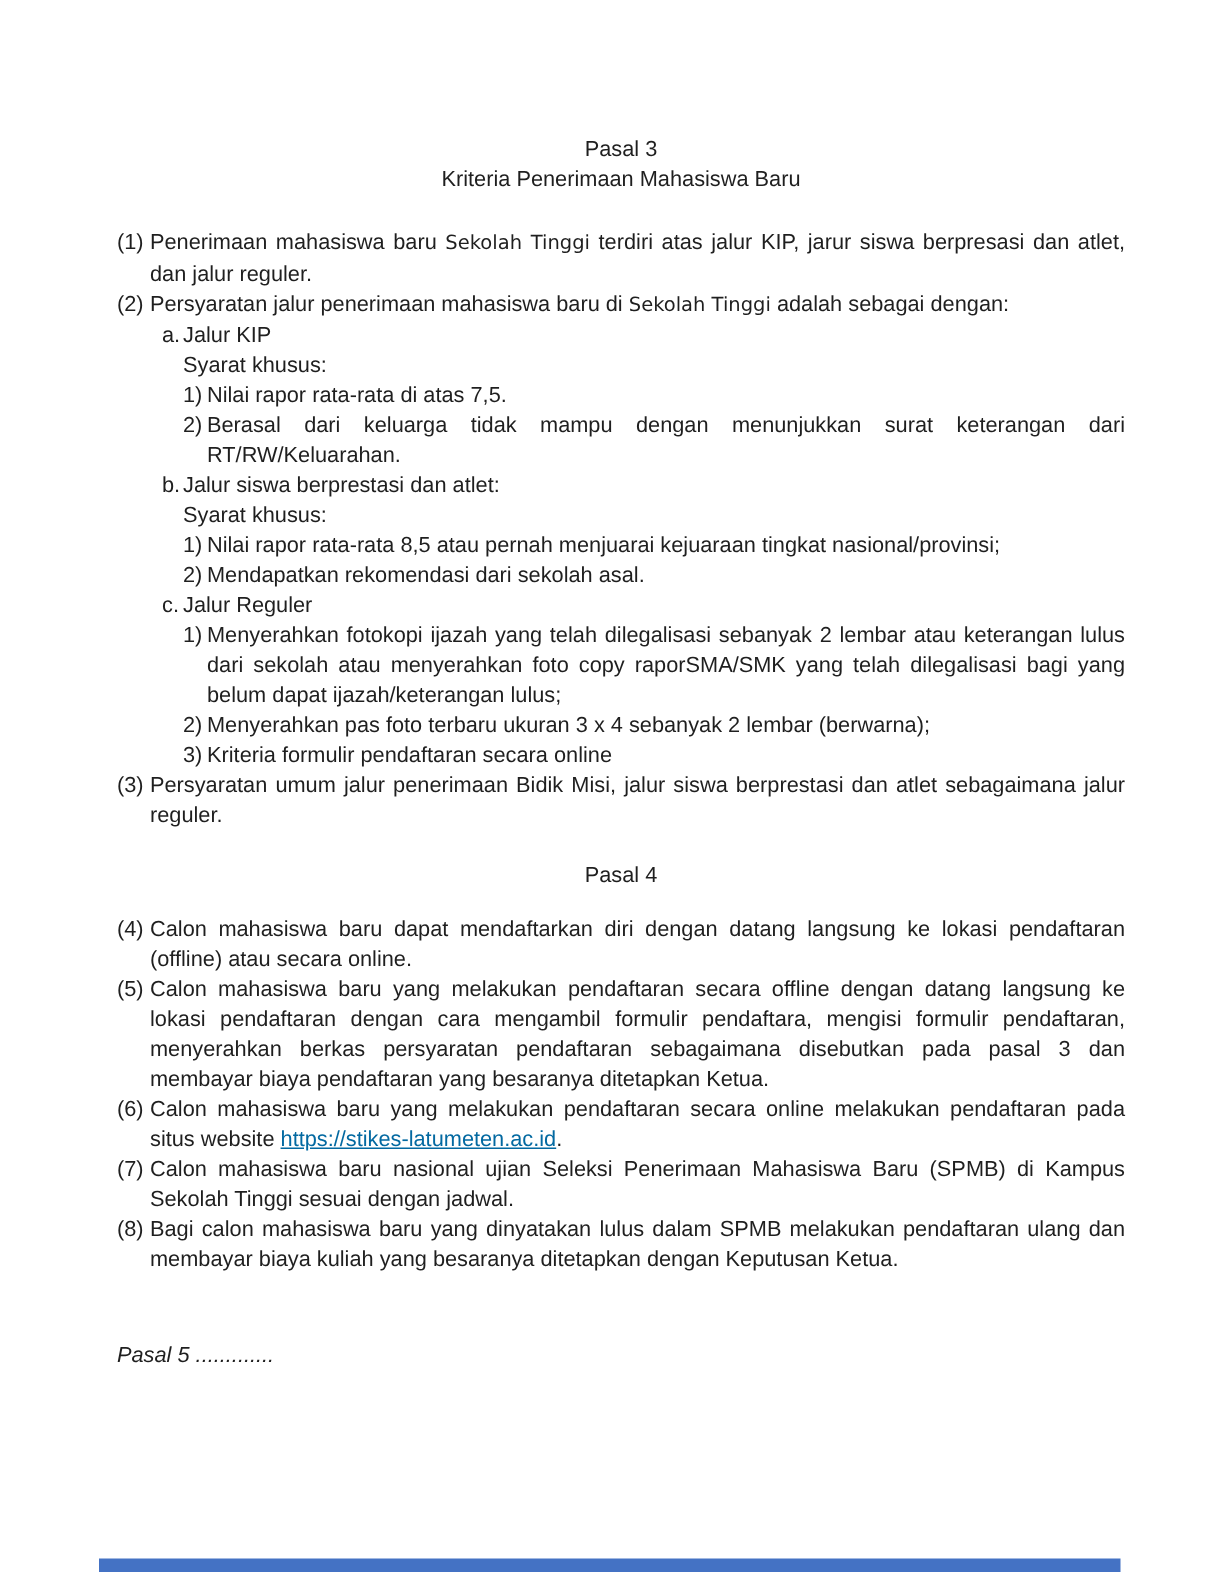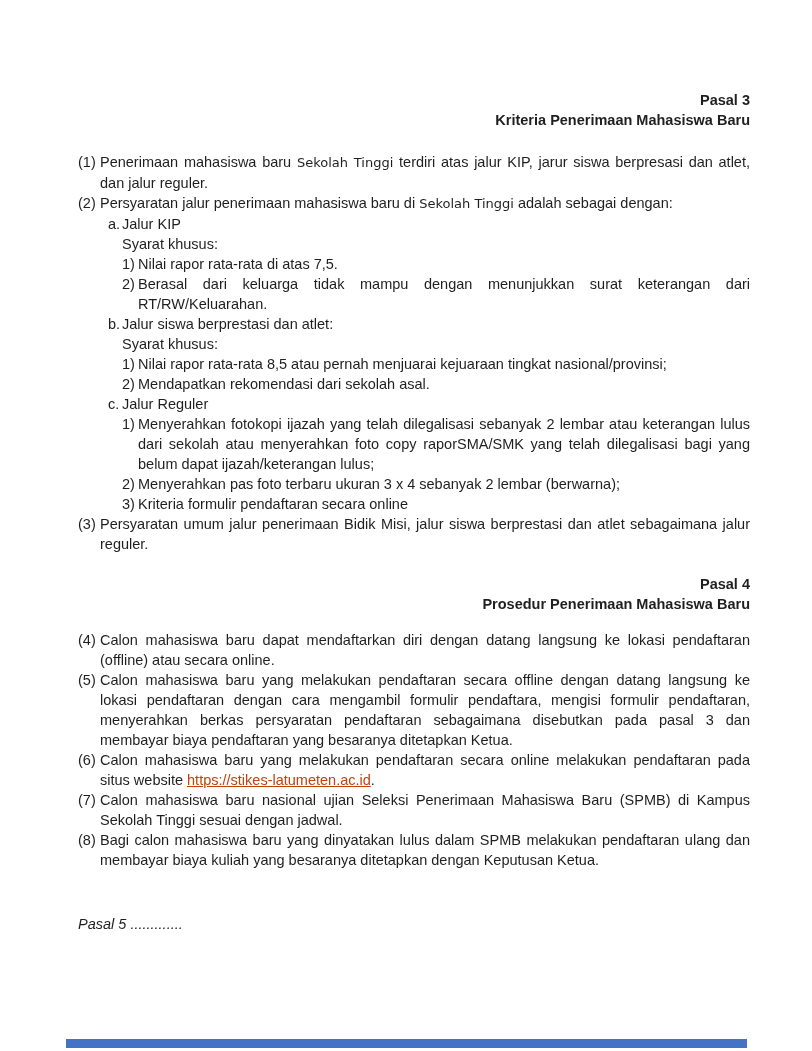--- a/index.html
+++ b/index.html
@@ -2,36 +2,36 @@
 <html><head>
 <meta charset="utf-8">
 <style>
   html,body { margin:0; padding:0; background:#ffffff; }
   .page {
     position:relative; width:812px; height:1051px; background:#ffffff;
     color:#1f1f1f; font-family:"Liberation Sans", sans-serif;
     font-size:14.5px; line-height:20px; overflow:hidden;
   }
   .content { position:absolute; left:78px; top:90px; width:672px; }
-  .heading { text-align:right; font-weight:bold; }
+  .heading { text-align:center; font-weight:normal; }
   .list1 { margin-top:22px; }
   .pasal4-title { margin-top:20px; }
   .list2 { margin-top:16px; }
   .li { display:flex; }
   .li .num { flex:0 0 22px; }
   .li .bd { flex:1; text-align:justify; }
   .sub { display:flex; margin-left:30px; }
   .sub .num { flex:0 0 14px; }
   .syarat { margin-left:44px; }
   .pt { display:flex; margin-left:44px; }
   .pt .num { flex:0 0 16px; }
   .pt .bd { flex:1; text-align:justify; }
   .alt { font-family:"DejaVu Sans", sans-serif; font-size:13px; }
   .it { }
-  .link { color:#c2410c; text-decoration:underline; cursor:pointer; }
+  .link { color:#0369a1; text-decoration:underline; cursor:pointer; }
   .pasal5 { margin-top:44px; text-align:left; padding-right:32px;font-style:italic; }
   .bbar { position:absolute; left:66px; top:1039px; width:681px; height:9px; background:#4472c4; }
 </style>
 </head>
 <body>
 
 <div class="page">
   <div class="content">
 
     <div class="heading">Pasal 3</div>
@@ -94,21 +94,20 @@
         <span class="bd">Kriteria formulir pendaftaran secara online</span>
       </div>
 
       <div class="li">
         <span class="num">(3)</span>
         <span class="bd">Persyaratan umum jalur penerimaan Bidik Misi, jalur siswa berprestasi dan atlet sebagaimana jalur reguler.</span>
       </div>
     </div>
 
     <div class="heading pasal4-title">Pasal 4</div>
-    <div class="heading">Prosedur Penerimaan Mahasiswa Baru</div>
 
     <div class="list2">
 
       <div class="li">
         <span class="num">(4)</span>
         <span class="bd"><span>Calon mahasiswa baru dapat mendaftarkan diri dengan datang langsung ke lokasi pendaftaran </span><span class="it">(offline)</span><span> atau secara </span><span class="it">online</span><span>.</span></span>
       </div>
 
       <div class="li">
         <span class="num">(5)</span>

